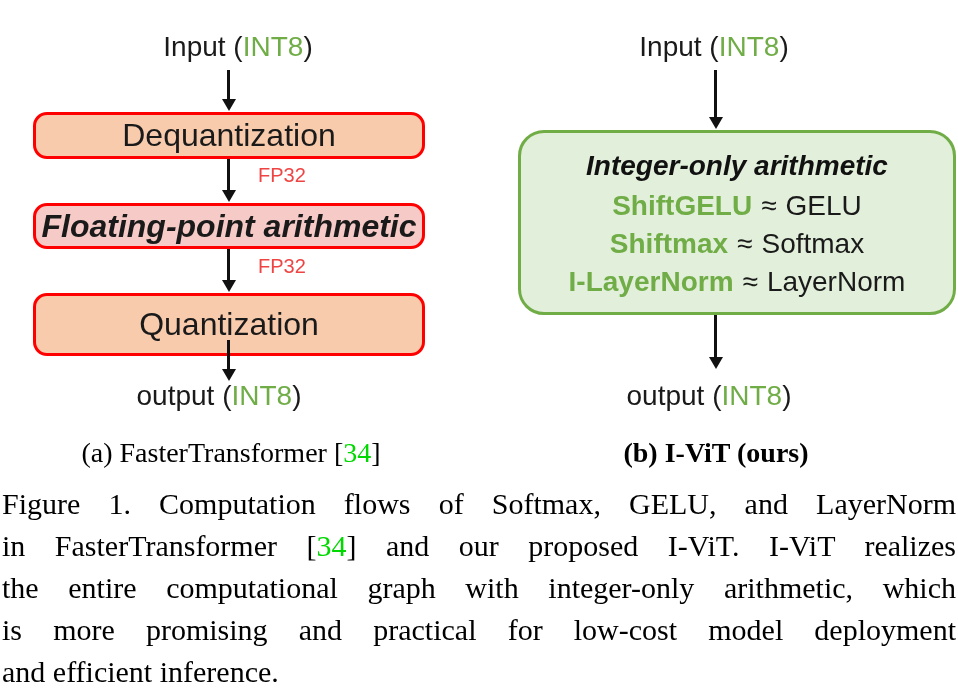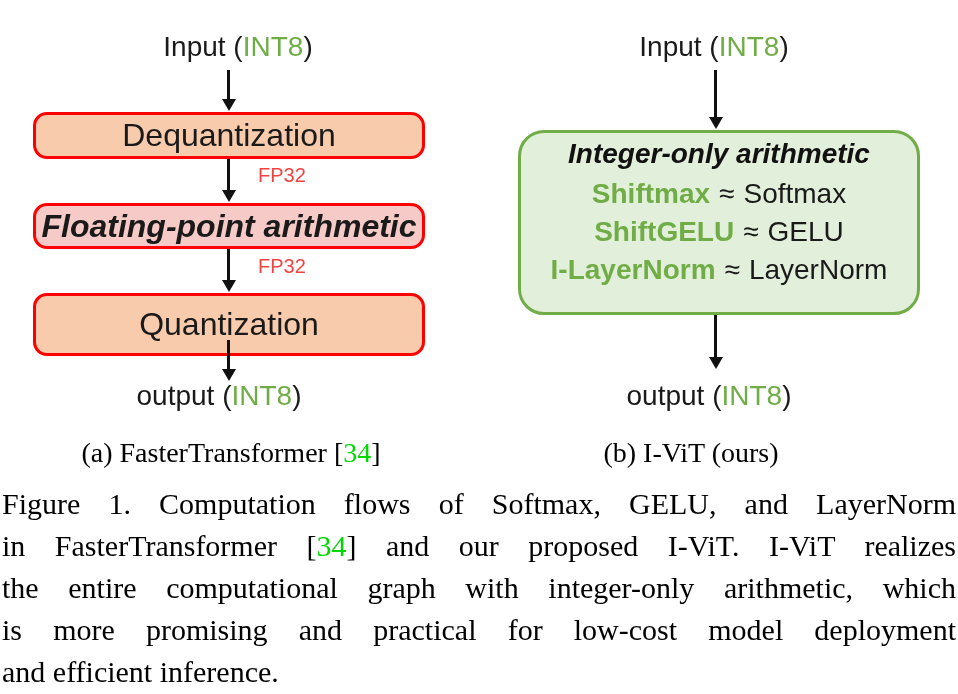--- a/index.html
+++ b/index.html
@@ -53,27 +53,28 @@
   .bi{font-style:italic;font-weight:700;}
   .edge-lbl{
     position:absolute;
     font-size:20px;
     color:#ef4444;
     white-space:nowrap;
   }
   
   .gbox{
     position:absolute;
-    left:518px;top:130px;width:402px;height:185px;
+    left:518px;top:130px;width:438px;height:185px;
     box-sizing:border-box;
     border:3px solid #70AD47;
     border-radius:26px;
     background:#E2EFDA;
     display:flex;flex-direction:column;
     align-items:center;
+    padding-top:12px;
   }
   .gbox-title{
     font-size:28px;line-height:42px;
     font-style:italic;font-weight:700;
     color:#111;
     white-space:nowrap;
   }
   .grow{
     font-size:28px;line-height:38px;
     white-space:nowrap;
@@ -136,30 +137,30 @@
   </div>
 
   <div>
 
     <div class="lbl" style="left:514px;top:31px;"><span>Input (</span><span class="green-t">INT8</span><span>)</span></div>
 
     <div class="arrow" style="left:714px;top:70px;height:48px;"></div>
 
     <div class="gbox">
       <div class="gbox-title">Integer-only arithmetic</div>
+      <div class="grow"><span class="ours">ShiftGELU</span><span class="sym">≈</span><span class="base">GELU</span></div>
       <div class="grow"><span class="ours">Shiftmax</span><span class="sym">≈</span><span class="base">Softmax</span></div>
-      <div class="grow"><span class="ours">ShiftGELU</span><span class="sym">≈</span><span class="base">GELU</span></div>
       <div class="grow"><span class="ours">I-LayerNorm</span><span class="sym">≈</span><span class="base">LayerNorm</span></div>
     </div>
 
     <div class="arrow" style="left:714px;top:315px;height:43px;"></div>
 
     <div class="lbl" style="left:509px;top:380px;"><span>output (</span><span class="green-t">INT8</span><span>)</span></div>
 
-    <div class="subcap serif" style="left:491px;top:437px;">(b) I-ViT (ours)</div>
+    <div class="subcap serif" style="left:516px;top:437px;font-weight:bold;">(b) I-ViT (ours)</div>
   </div>
 
   <div>
     <div class="capline serif just" style="top:487px;">Figure 1. Computation flows of Softmax, GELU, and LayerNorm</div>
     <div class="capline serif just" style="top:529px;"><span>in FasterTransformer [</span><span class="cite">34</span><span>] and our proposed I-ViT. I-ViT realizes</span></div>
     <div class="capline serif just" style="top:571px;">the entire computational graph with integer-only arithmetic, which</div>
     <div class="capline serif just" style="top:613px;">is more promising and practical for low-cost model deployment</div>
     <div class="capline serif" style="top:655px;">and efficient inference.</div>
   </div>
 

